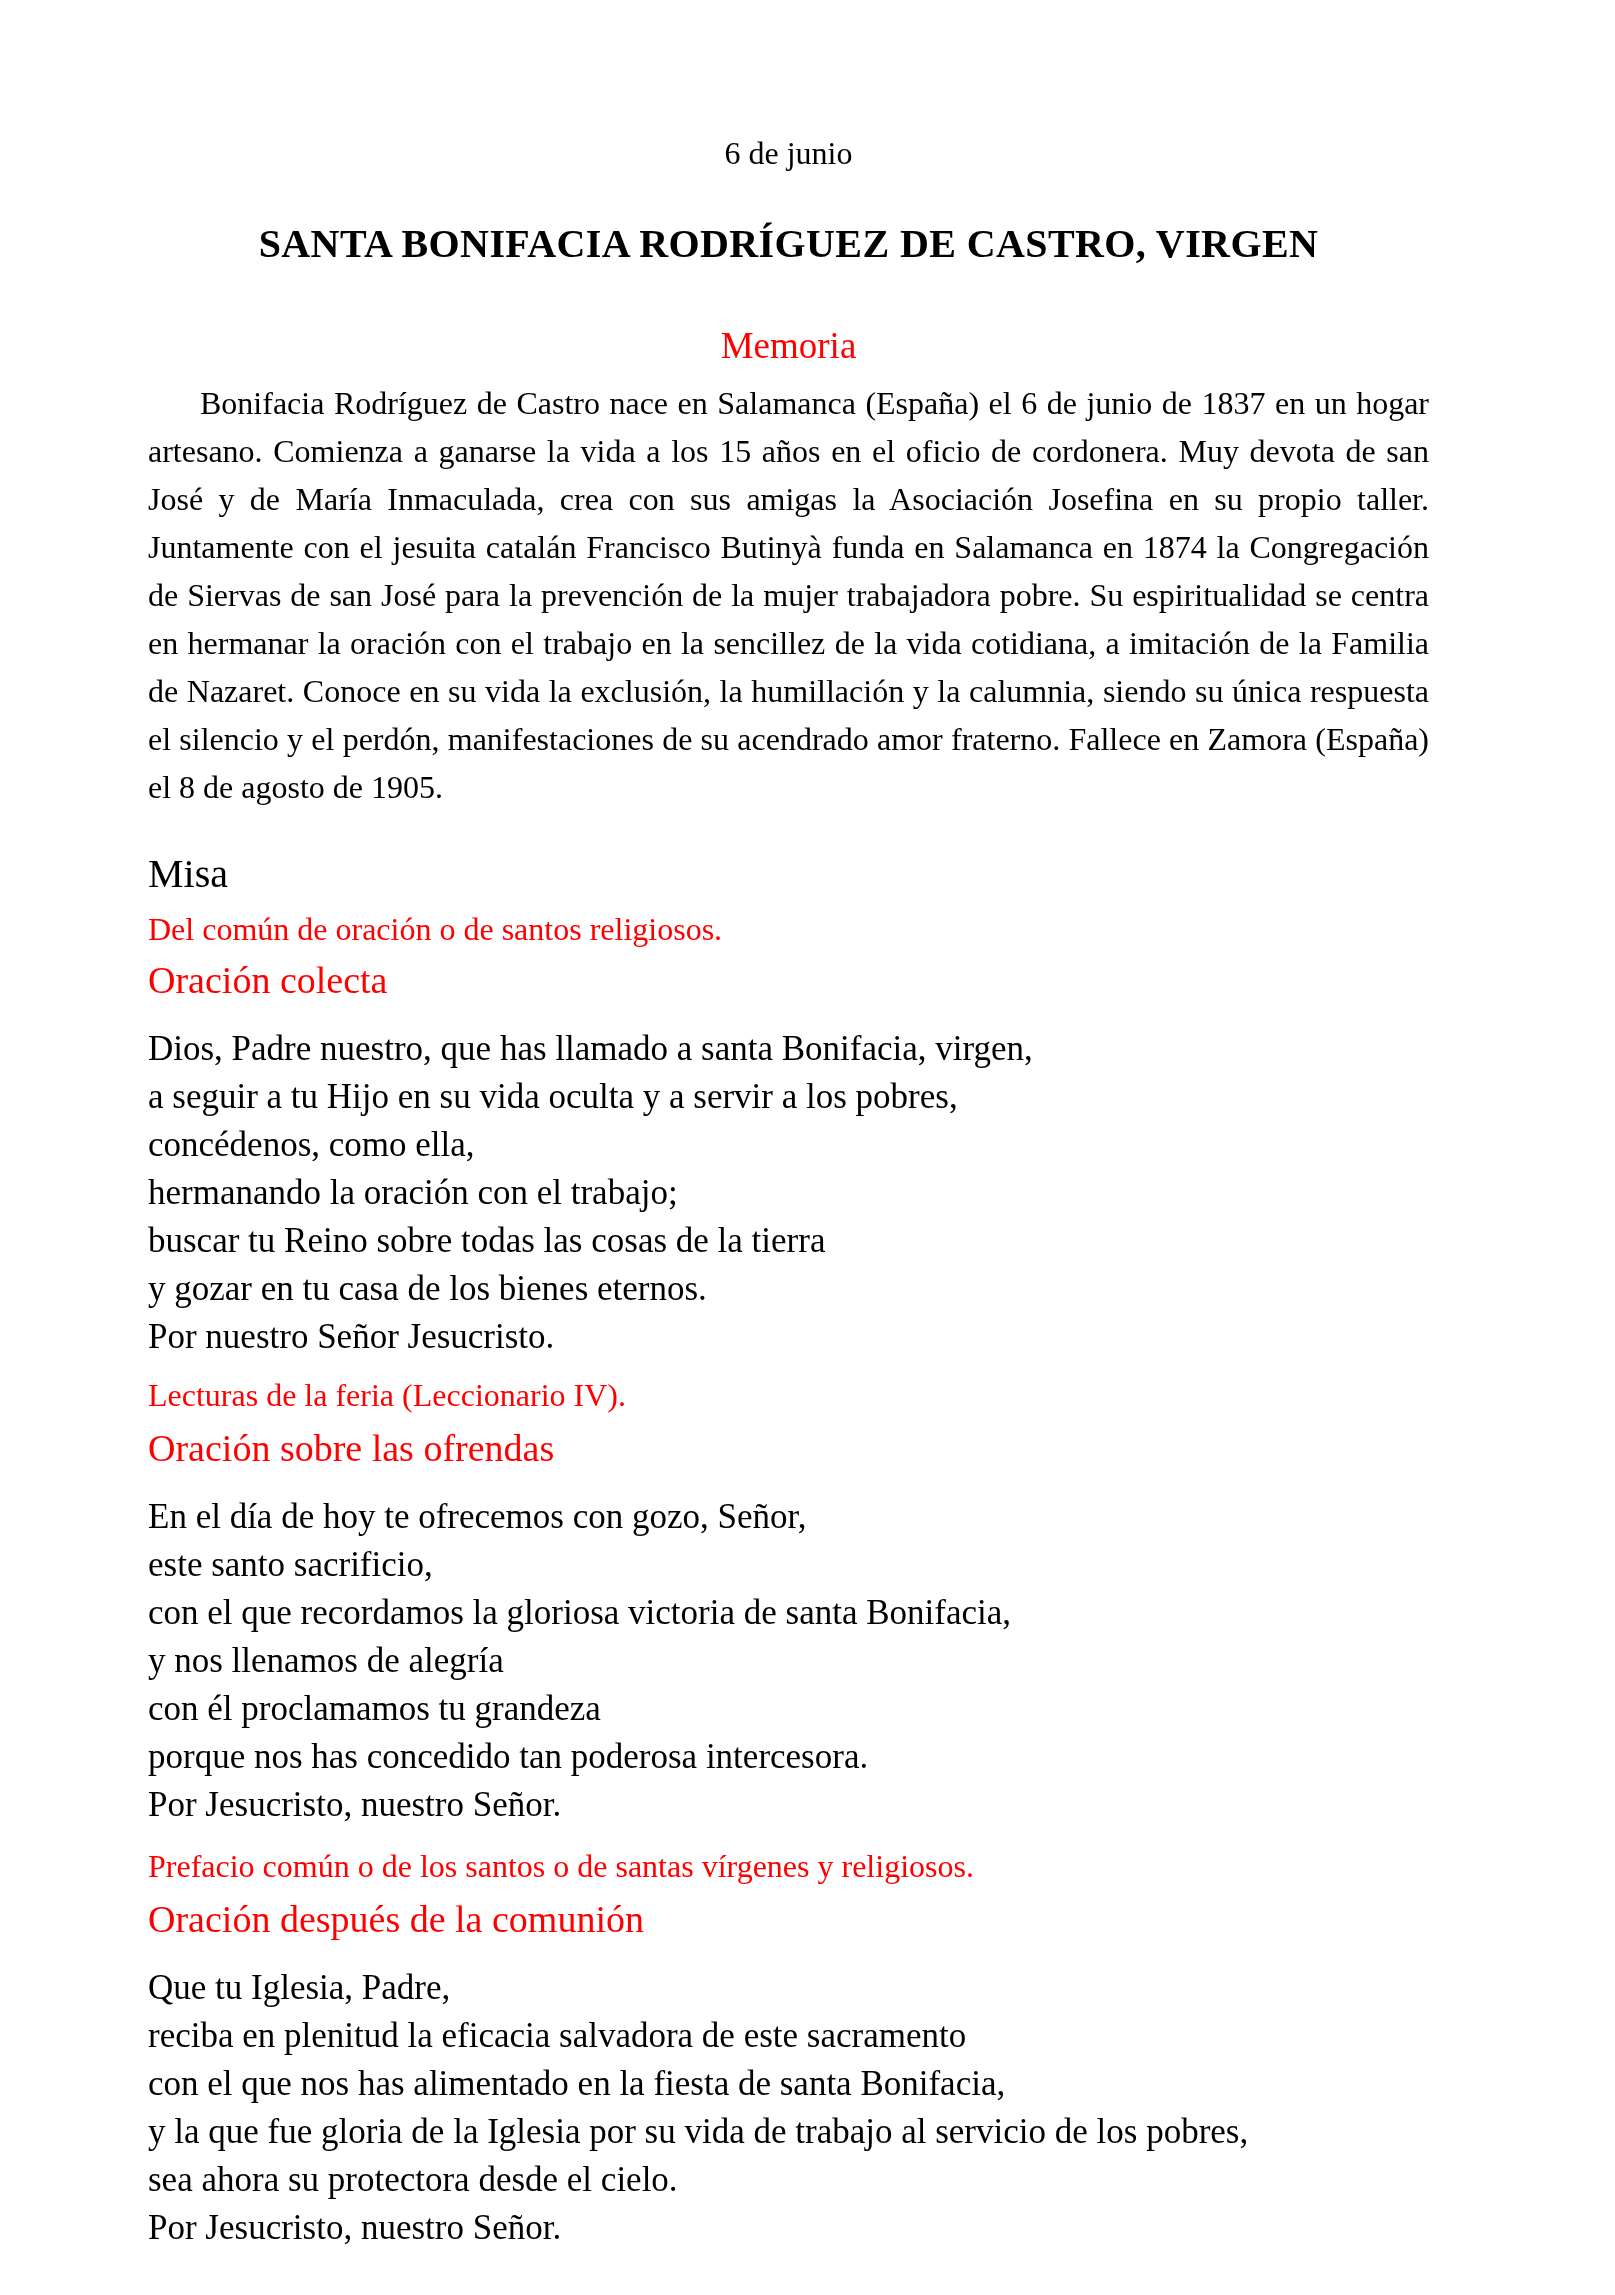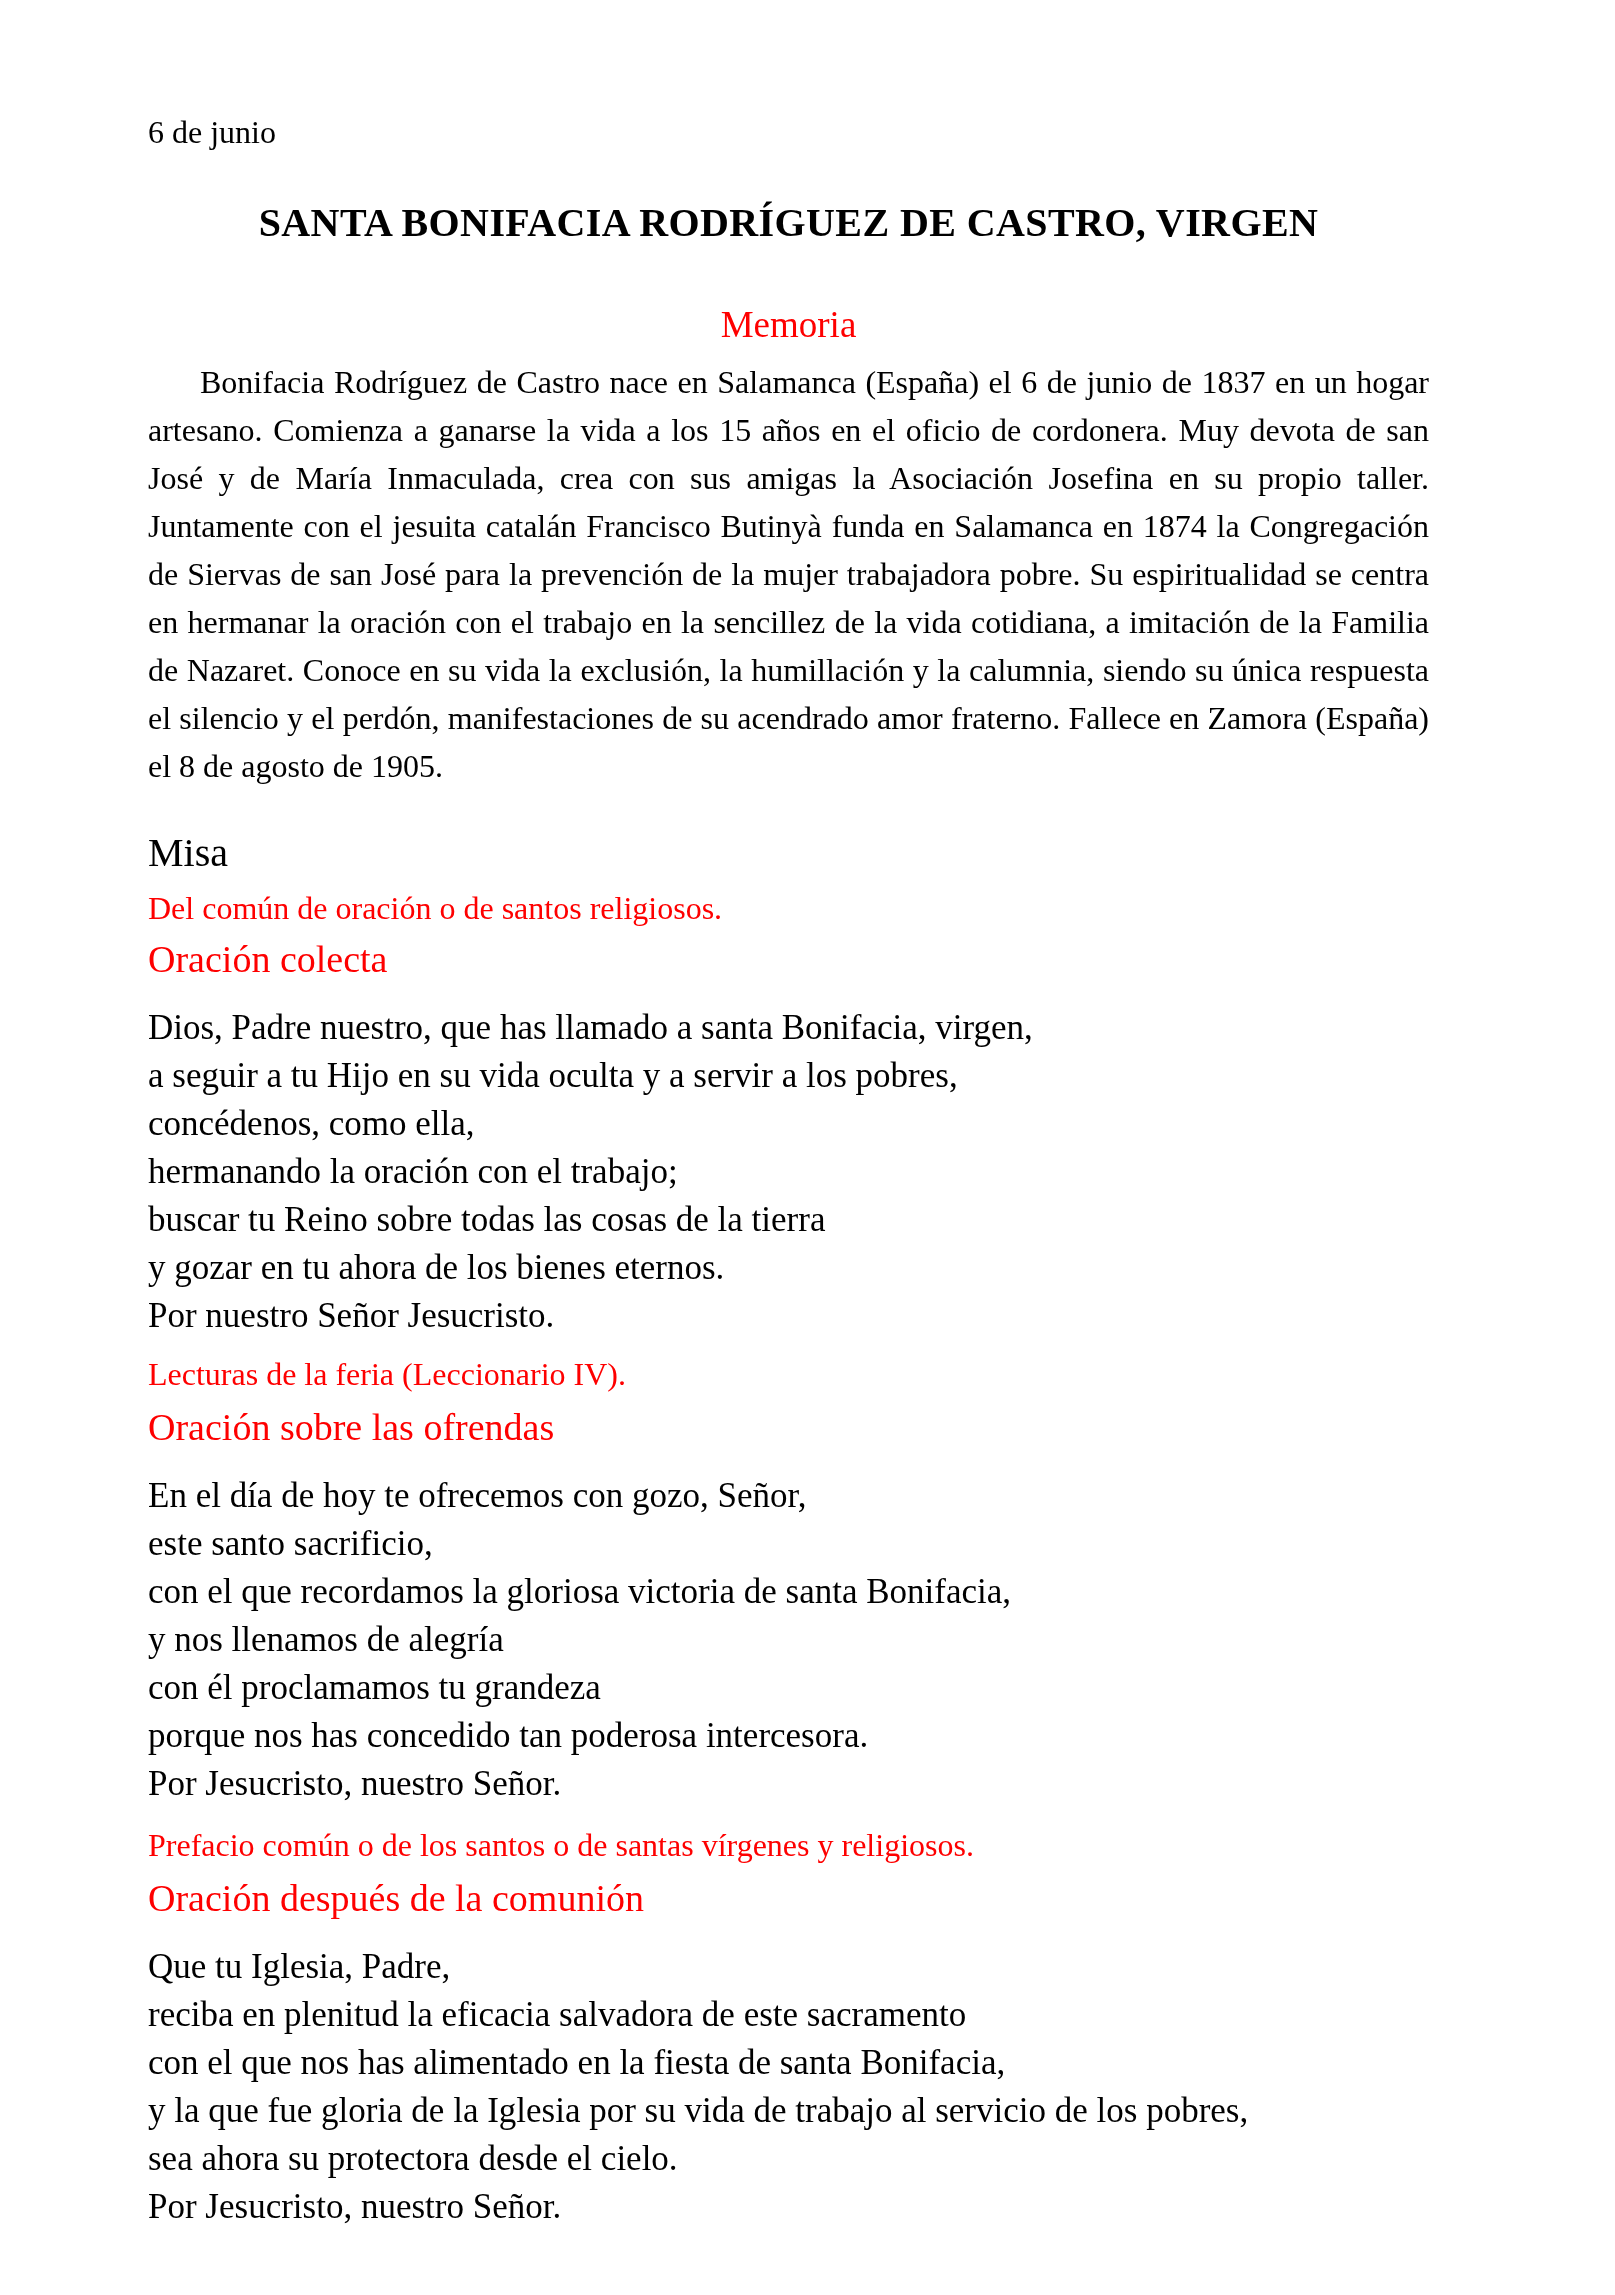--- a/index.html
+++ b/index.html
@@ -12,22 +12,24 @@
     position: relative;
     width: 1615px;
     height: 2295px;
     background: #ffffff;
     overflow: hidden;
     font-family: "Liberation Serif", "DejaVu Serif", serif;
     color: var(--text-black, #000);
     padding: 114px 186px 0 148px;
   }
   .feast-date {
+    text-align: center;
     font-size: 32px;
     line-height: 1.15;
+    margin-top: 21px;
   }
   .feast-title {
     text-align: center;
     font-size: 40px;
     font-weight: bold;
     line-height: 1.15;
     margin-top: 49px;
     letter-spacing: 0.4px;
   }
   .feast-rank {
@@ -91,21 +93,21 @@
   <div class="rubric common">Del común de oración o de santos religiosos.</div>
 
   <h3 class="prayer-heading collect">Oración colecta</h3>
 
   <div class="prayer">
     <div>Dios, Padre nuestro, que has llamado a santa Bonifacia, virgen,</div>
     <div>a seguir a tu Hijo en su vida oculta y a servir a los pobres,</div>
     <div>concédenos, como ella,</div>
     <div>hermanando la oración con el trabajo;</div>
     <div>buscar tu Reino sobre todas las cosas de la tierra</div>
-    <div>y gozar en tu ahora de los bienes eternos.</div>
+    <div>y gozar en tu casa de los bienes eternos.</div>
     <div>Por nuestro Señor Jesucristo.</div>
   </div>
 
   <div class="rubric readings">Lecturas de la feria (Leccionario IV).</div>
 
   <h3 class="prayer-heading offerings">Oración sobre las ofrendas</h3>
 
   <div class="prayer">
     <div>En el día de hoy te ofrecemos con gozo, Señor,</div>
     <div>este santo sacrificio,</div>

